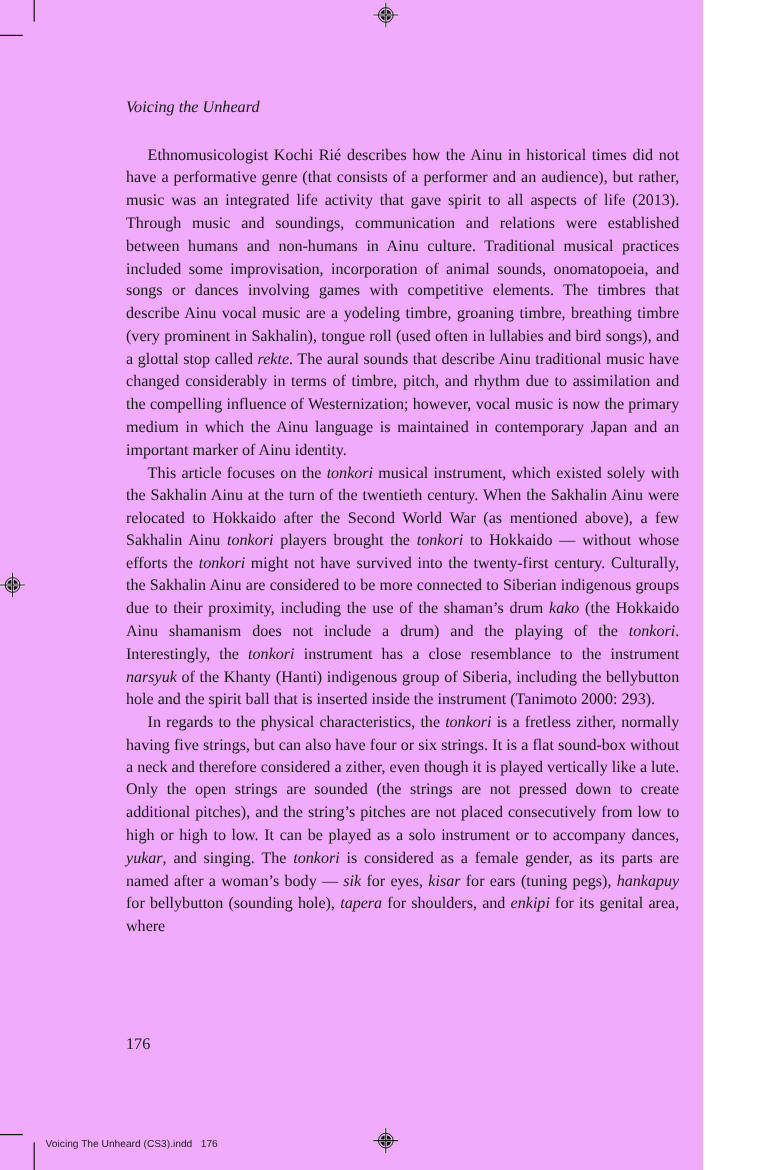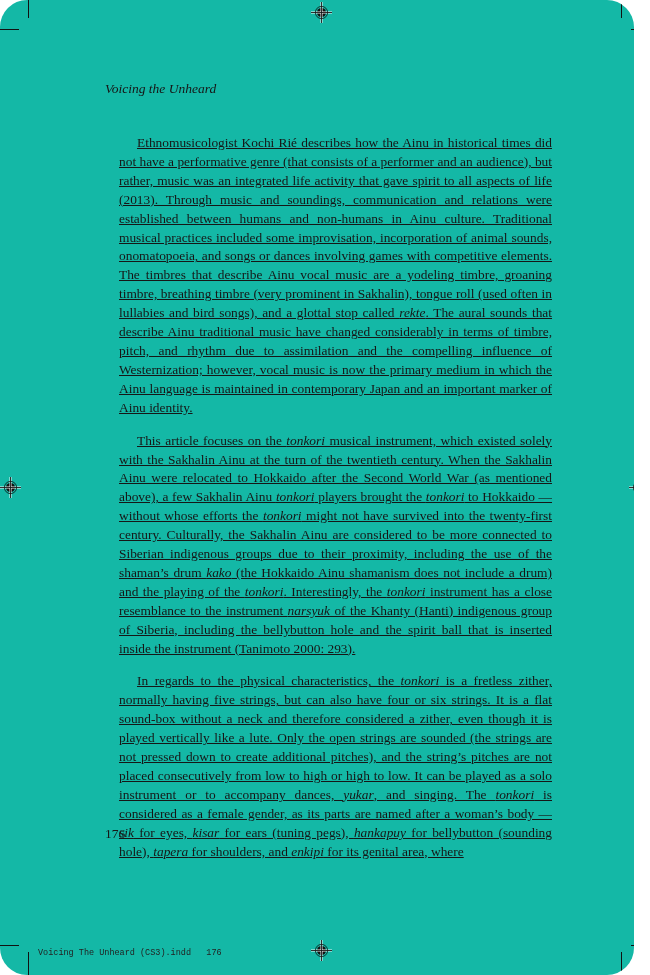--- a/index.html
+++ b/index.html
@@ -1,24 +1,23 @@
 <!DOCTYPE html>
 <html><head>
 <meta charset="utf-8">
 <style>
   html, body { margin: 0; padding: 0; background: #ffffff; }
   .sheet {
     position: relative;
-    width: 634px;
+    width: 586px;
     height: 975px;
-    background: #14b8a6;
+    background: #f0abfc;
     overflow: hidden;
     font-family: "Liberation Serif", serif;
     color: #161616;
-    border-radius: 27px;
   }
   .regmark { position: absolute; width: 21px; height: 21px; }
   .regmark.top-center    { left: 311px; top: 2px; }
   .regmark.left-middle   { left: 0px;   top: 477px; }
   .regmark.right-middle  { left: 629px; top: 477px; }
   .regmark.bottom-center { left: 311px; top: 940px; }
   .cropline { position: absolute; background: #111111; }
   .tl-v { left: 28px;  top: 0;      width: 1.4px; height: 18px; }
   .tl-h { left: 0;     top: 28.5px; width: 19px;  height: 1.4px; }
   .tr-v { left: 621px; top: 0;      width: 1.4px; height: 18px; }
@@ -34,30 +33,30 @@
     font-size: 13.5px;
   }
   .body-text {
     position: absolute;
     top: 120px; left: 105px;
     width: 461px;
     font-size: 13.4px;
     line-height: 18.9px;
     text-align: justify;
   }
-  .body-text p { margin: 14px; text-indent: 18px; text-decoration: underline; }
+  .body-text p { margin: 0; text-indent: 18px; }
   .folio {
     position: absolute;
-    top: 826px; left: 105px;
+    top: 862px; left: 105px;
     font-size: 13.5px;
   }
   .slug {
     position: absolute;
     top: 948px;
-    font-family: Liberation Mono, monospace;
+    font-family: Liberation Sans, sans-serif;
     font-size: 8.5px;
     color: #222222;
     white-space: pre;
   }
   .slug.left  { left: 38px; }
   .slug.right { right: 34px; margin-top: 40px; }
 </style>
 </head>
 <body>
 

